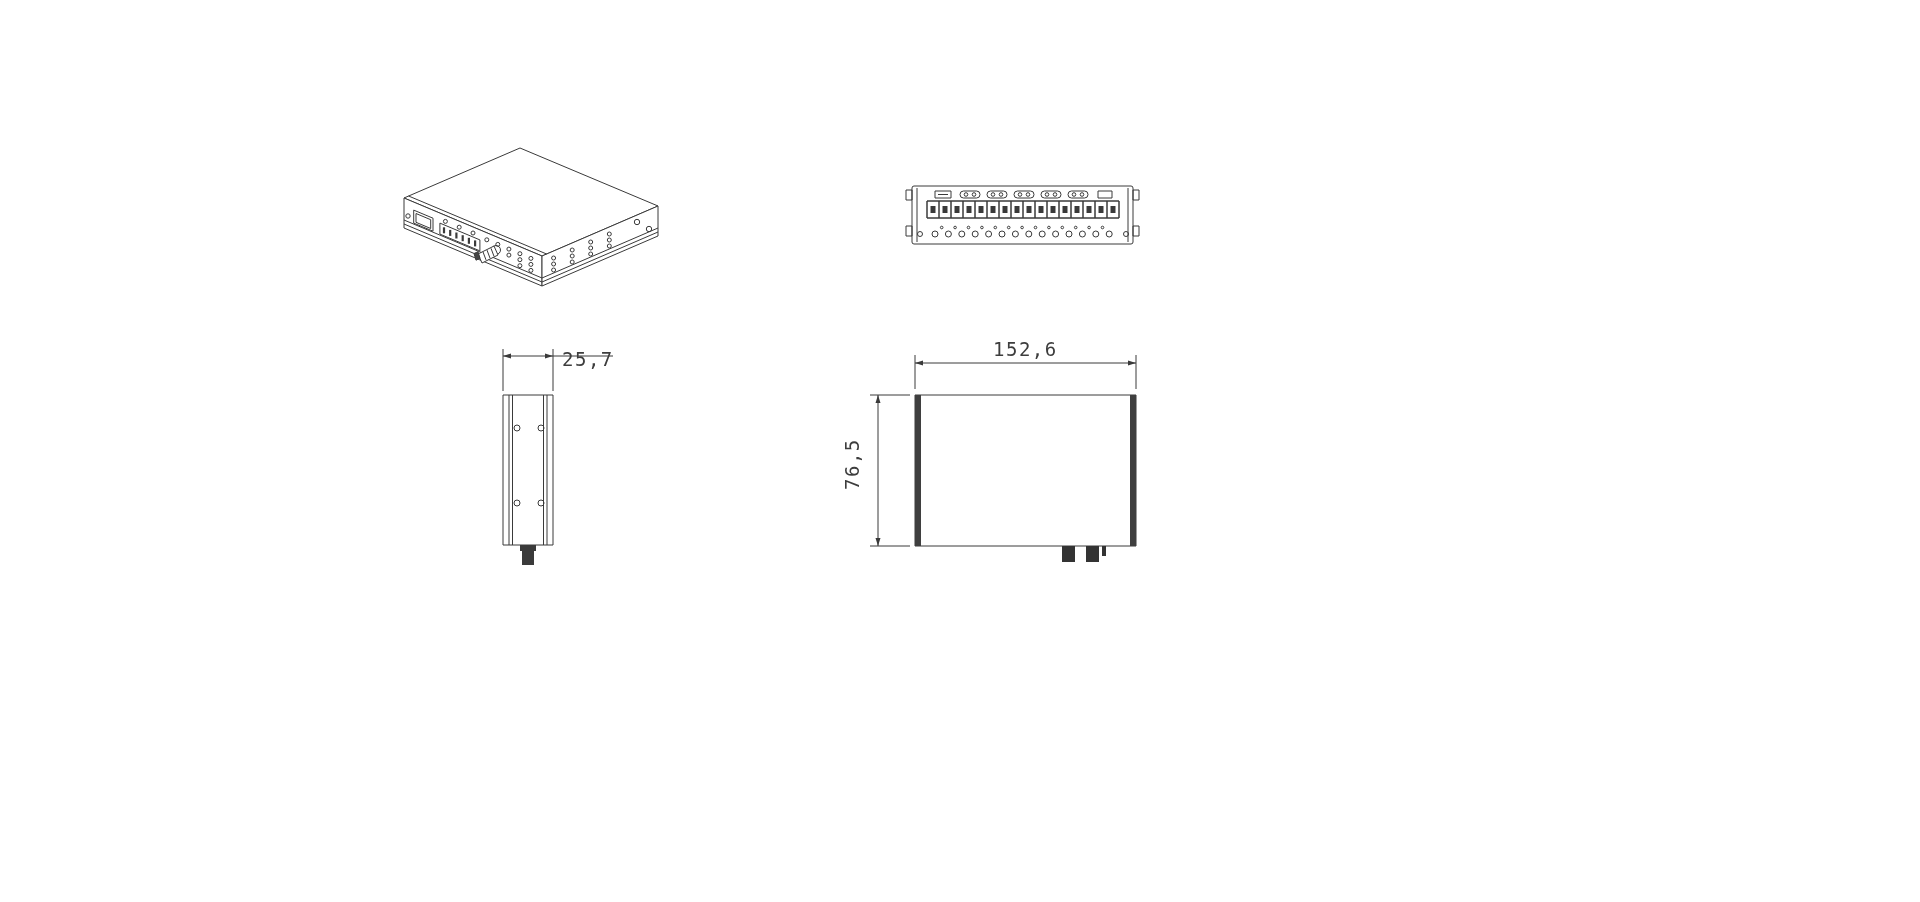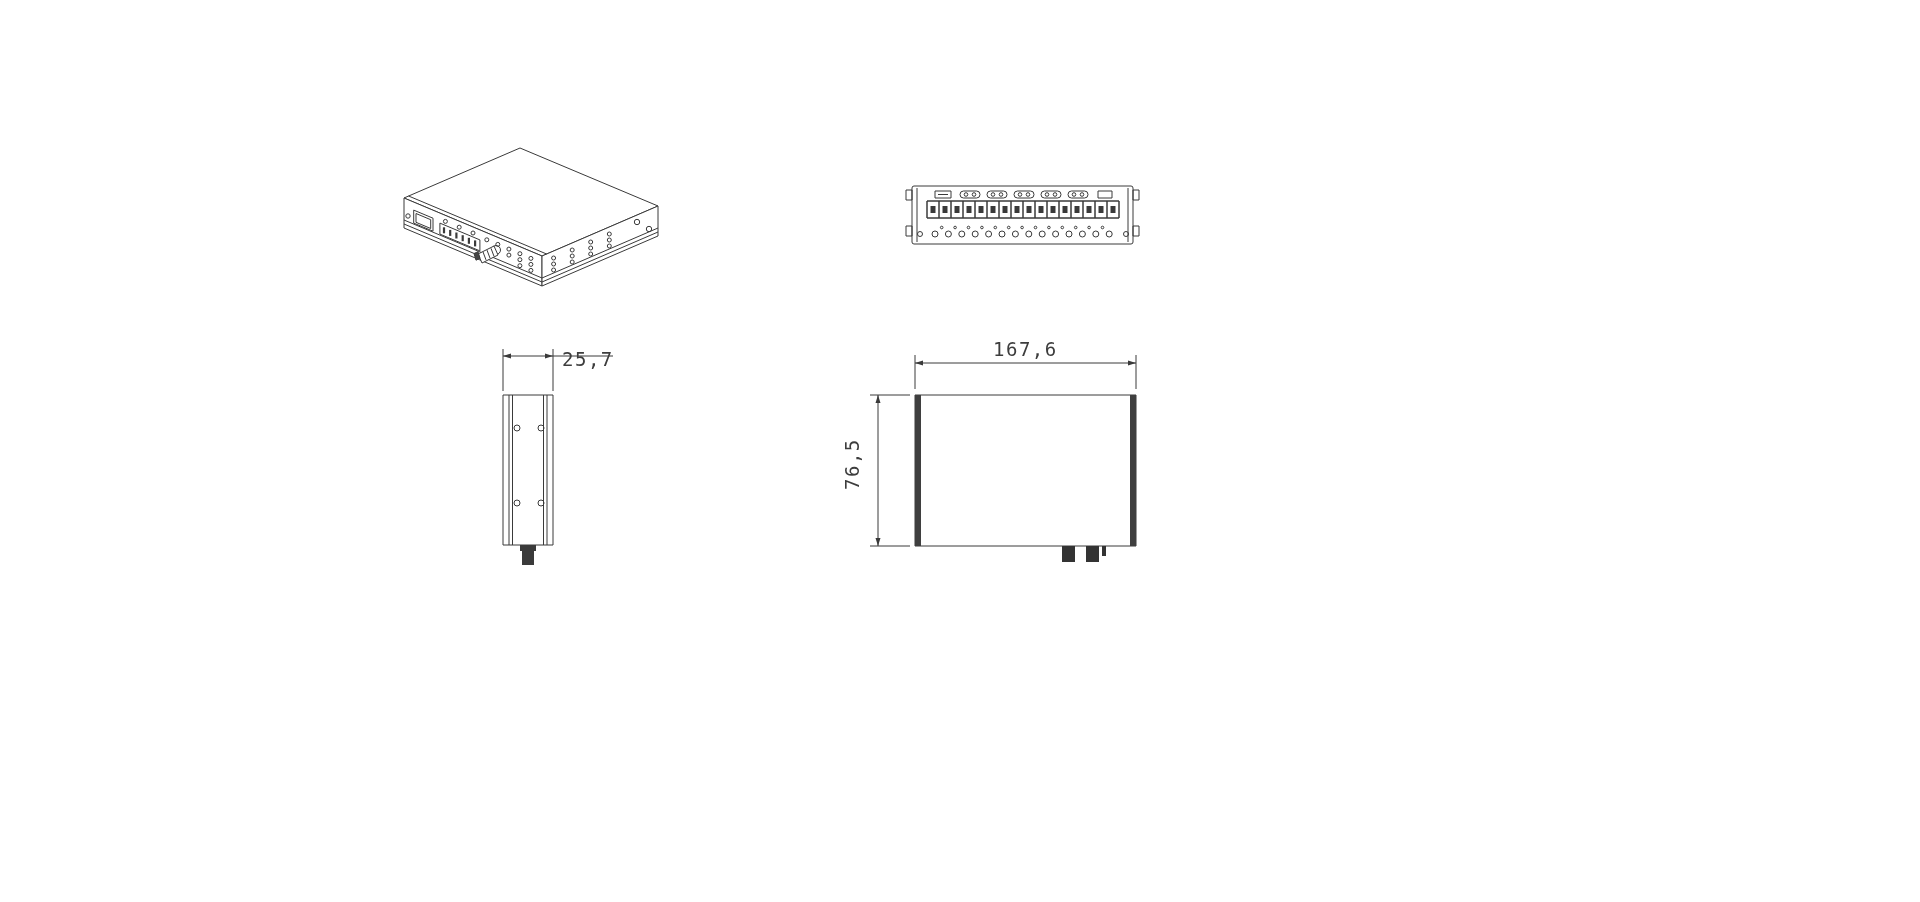--- a/index.html
+++ b/index.html
@@ -278,16 +278,16 @@
         <rect x="75" y="62" width="6" height="151" fill="#3f3f3f" stroke="none"></rect>
         <rect x="290" y="62" width="6" height="151" fill="#3f3f3f" stroke="none"></rect>
       </g>
       <g fill="#333333" stroke="none">
         <rect x="222" y="213" width="13" height="16"></rect>
         <rect x="246" y="213" width="13" height="16"></rect>
         <rect x="262" y="213" width="4" height="10"></rect>
       </g>
     </svg>
   </div>
-  <span class="dim dim-front-w">167,6</span>
+  <span class="dim dim-front-w">152,6</span>
   <span class="dim dim-front-h">76,5</span>
 
 </div>
 
 </body></html>

